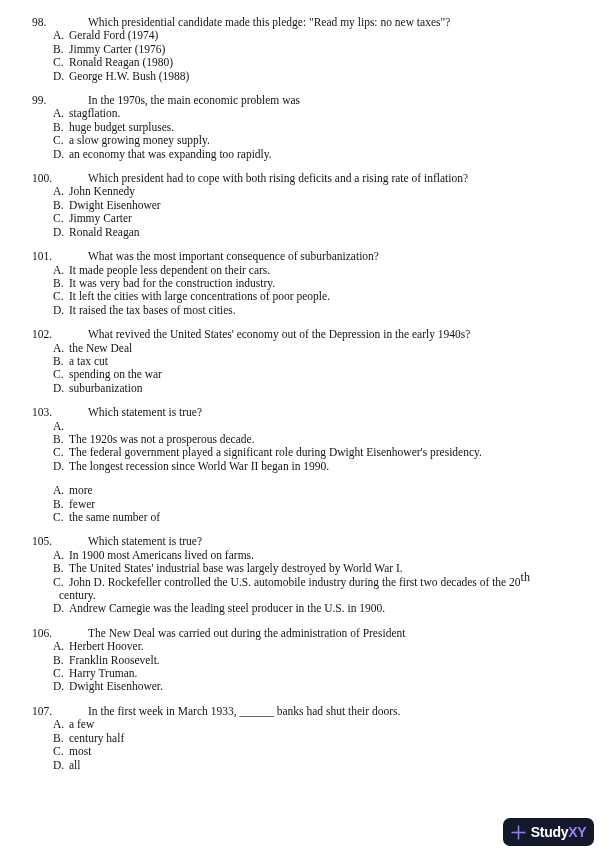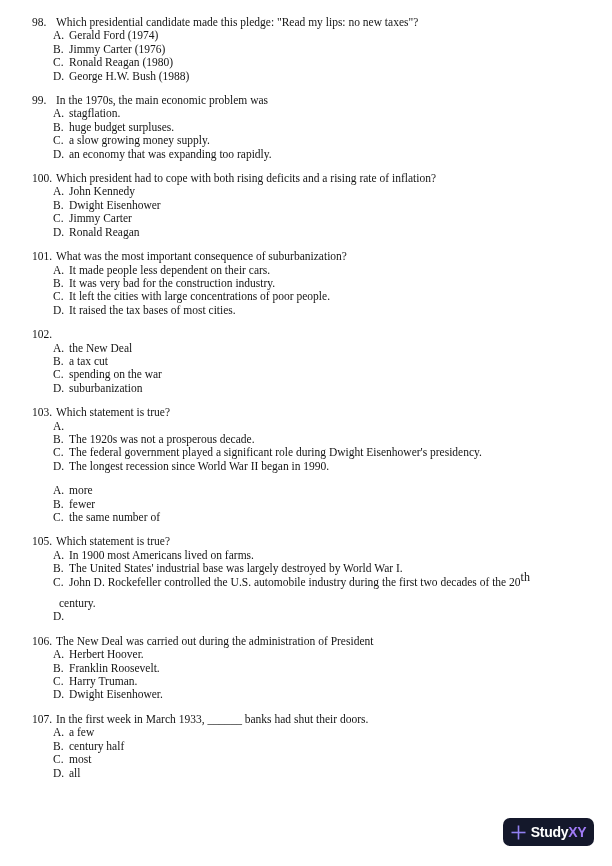--- a/index.html
+++ b/index.html
@@ -13,25 +13,25 @@
     color: #141414;
   }
   .content {
     padding: 16px 14px 0 32px;
     font-size: 11.5px;
     line-height: 13.4px;
   }
   .question { margin-bottom: 11px; }
   .q-line { display: flex; align-items: baseline; }
   .q-num { flex: 0 0 auto; min-width: 24px; white-space: pre; }
-  .q-text { white-space: nowrap; }
+  .q-text { white-space: nowrap; margin-left: 32px; }
   .opt { display: flex; align-items: baseline; padding-left: 21px; }
   .opt-letter { flex: 0 0 16px; white-space: pre; }
   .opt-text { white-space: nowrap; }
-  .opt-cont { padding-left: 27px; margin-top: 8px; }
+  .opt-cont { padding-left: 27px; }
   sup { font-size: 12px; line-height: 0; vertical-align: super; }
 
   .badge {
     position: absolute;
     left: 503px;
     top: 818px;
     width: 91px;
     height: 28px;
     background: #14182b;
     border-radius: 7px;
@@ -142,20 +142,21 @@
             <span class="opt-text"><span>It left the cities with large concentrations of poor people.</span></span>
           </div>
           <div class="opt">
             <span class="opt-letter">D.</span>
             <span class="opt-text"><span>It raised the tax bases of most cities.</span></span>
           </div>
         </div>
         <div class="question">
           <div class="q-line">
             <span class="q-num">102.</span>
+            <span class="q-text">What revived the United States' economy out of the Depression in the early 1940s?</span>
           </div>
           <div class="opt">
             <span class="opt-letter">A.</span>
             <span class="opt-text"><span>the New Deal</span></span>
           </div>
           <div class="opt">
             <span class="opt-letter">B.</span>
             <span class="opt-text"><span>a tax cut</span></span>
           </div>
           <div class="opt">
@@ -215,20 +216,21 @@
             <span class="opt-letter">B.</span>
             <span class="opt-text"><span>The United States' industrial base was largely destroyed by World War I.</span></span>
           </div>
           <div class="opt">
             <span class="opt-letter">C.</span>
             <span class="opt-text"><span>John D. Rockefeller controlled the U.S. automobile industry during the first two decades of the 20</span><sup>th</sup></span>
           </div>
           <div class="opt-cont">century.</div>
           <div class="opt">
             <span class="opt-letter">D.</span>
+            <span class="opt-text"><span>Andrew Carnegie was the leading steel producer in the U.S. in 1900.</span></span>
           </div>
         </div>
         <div class="question">
           <div class="q-line">
             <span class="q-num">106.</span>
             <span class="q-text">The New Deal was carried out during the administration of President</span>
           </div>
           <div class="opt">
             <span class="opt-letter">A.</span>
             <span class="opt-text"><span>Herbert Hoover.</span></span>

